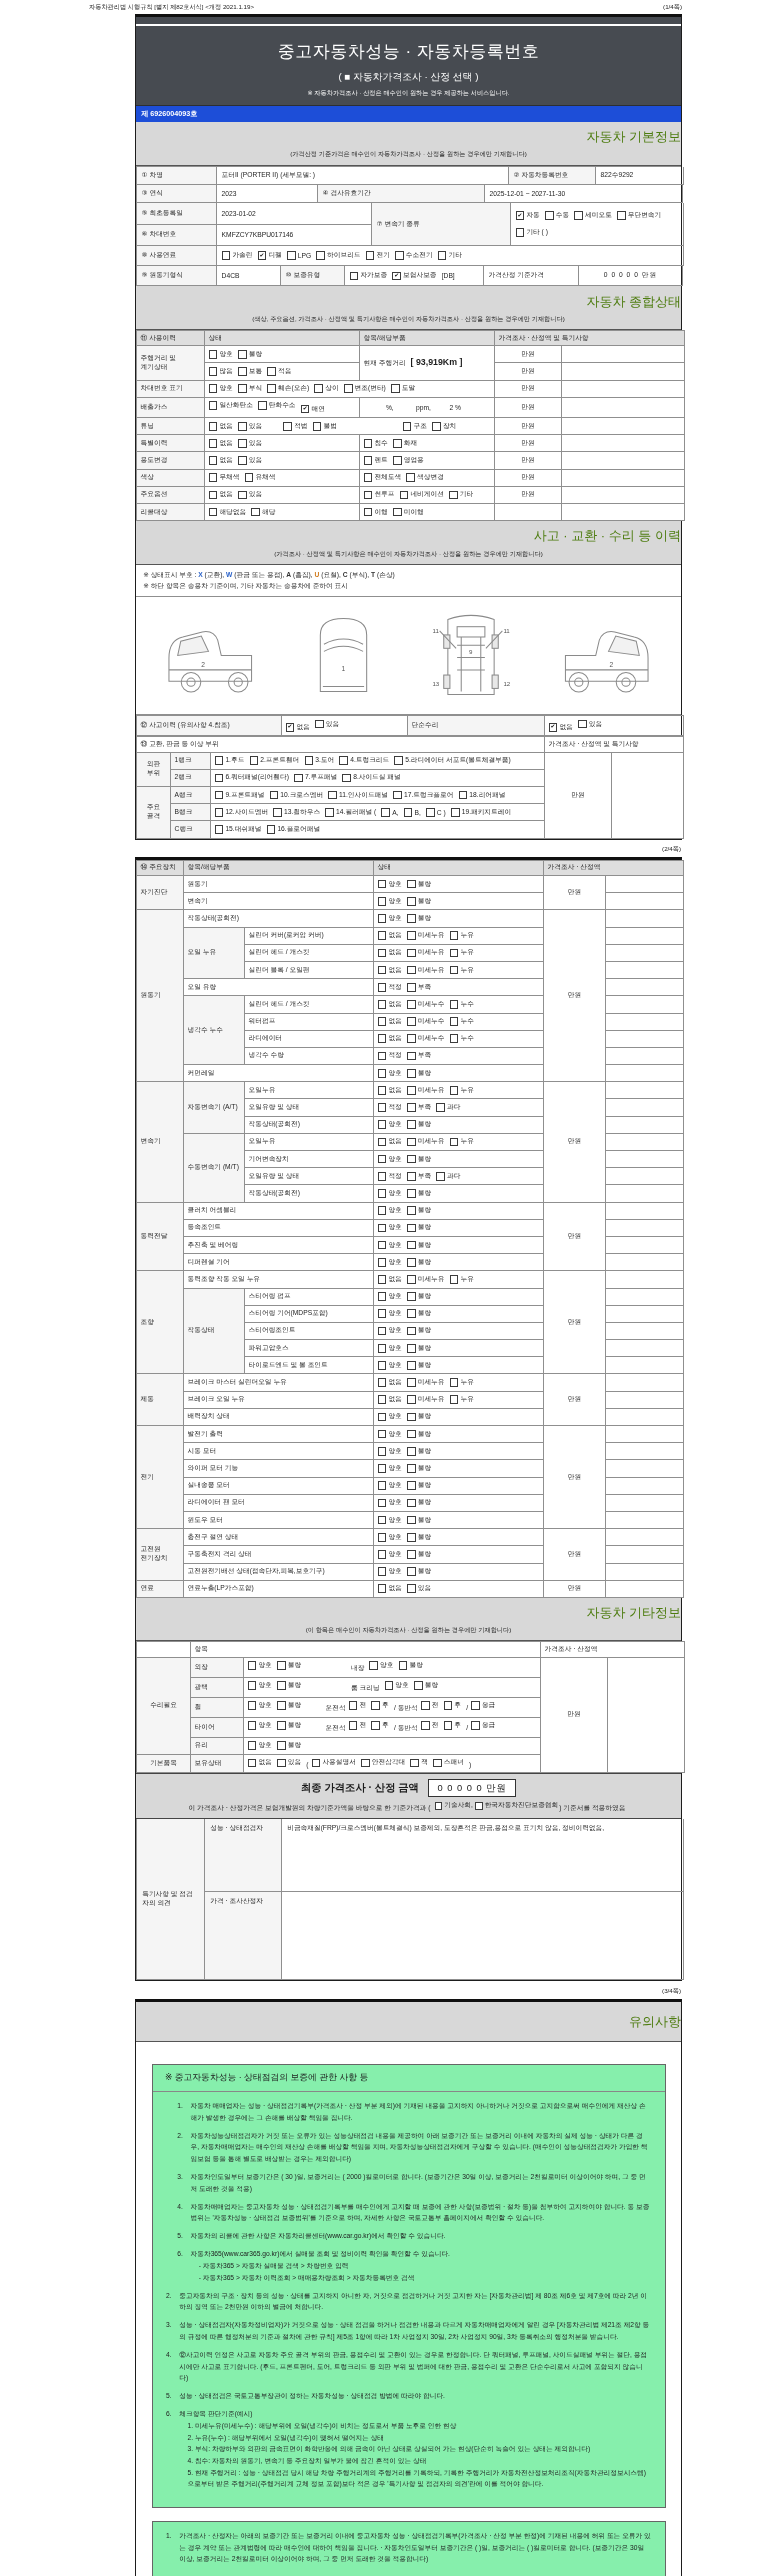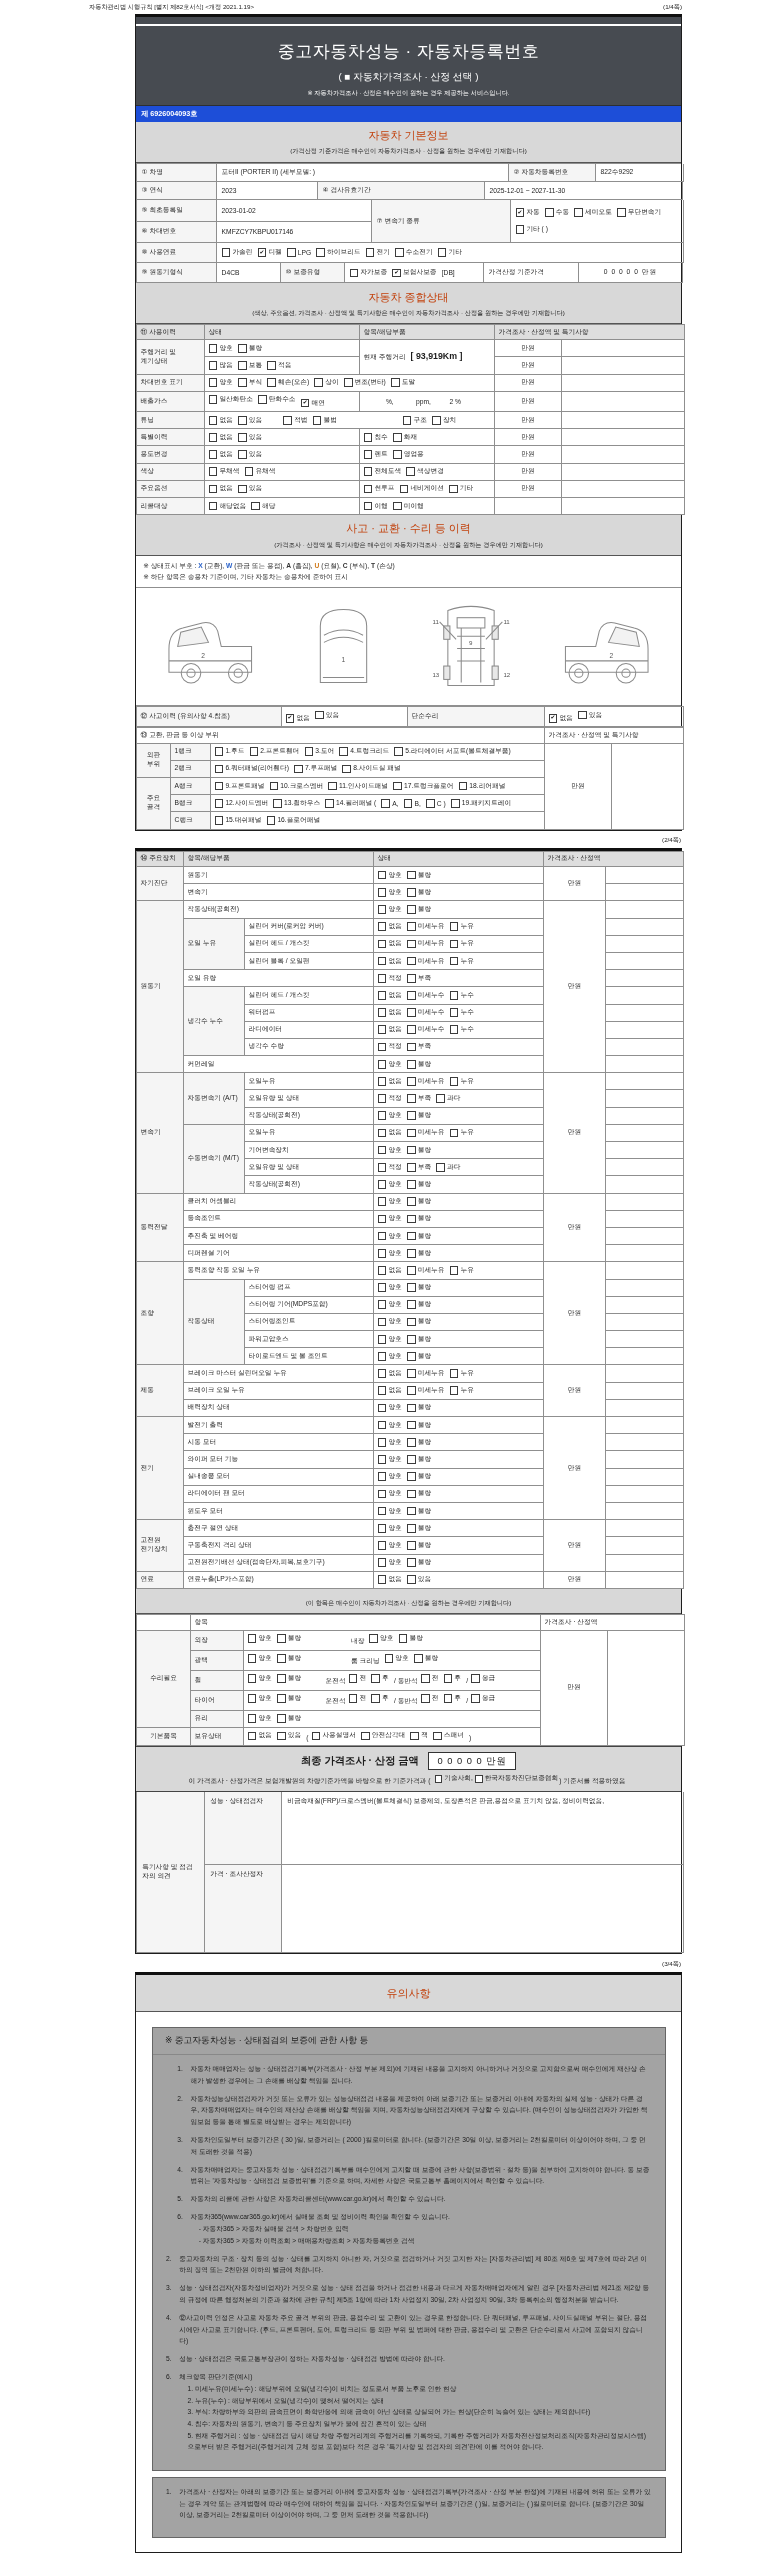--- a/index.html
+++ b/index.html
@@ -12,21 +12,21 @@
   .sheet{border:1px solid #1d1d1d;border-top:3.1px solid #101010;background:#fff;margin-bottom:2.1px;}
   
   .doc-header{background:#474b51;color:#fff;text-align:center;padding:7.2px 0 0 0;}
   .doc-header .gap{height:1.5px;background:#ffffff;margin:0 0 5.2px 0;}
   .doc-title{font-size:17px;letter-spacing:0.5px;padding-top:9.3px;}
   .doc-subtitle{font-size:9.8px;margin-top:7.2px;}
   .doc-note{font-size:6.2px;margin-top:5.2px;padding-bottom:7.2px;}
   .doc-no{text-align:left;font-size:7.2px;font-weight:bold;padding:3.1px 5.2px;border-top:1px solid #2c2f33;background:#1d4ed8;}
   
   .band{background:#d8d8d8;border-bottom:1px solid #555;text-align:center;padding:6.2px 0 5.2px 0;}
-  .band-title{font-size:11px;color:#c2410c;}
+  .band-title{font-size:13px;color:#4d7c0f;text-align:right;}
   .band-sub{font-size:6.2px;color:#222;margin-top:4.1px;}
   
   table.t{border-collapse:collapse;width:547px;table-layout:fixed;}
   table.t td,table.t th{border:0.5px solid #8f8f8f;font-size:6.7px;padding:2.6px 3.6px;vertical-align:middle;word-break:keep-all;}
   table.t th{background:#dedede;font-weight:normal;text-align:left;}
   td.lab{background:#f5f5f5;}
   td.price{text-align:center;color:#222;}
   td.note{background:#fff;}
   .cb{display:inline-flex;align-items:center;margin:1px 5.2px 1px 0;white-space:nowrap;}
   .cb .bx{width:6.7px;height:6.7px;border:1px solid #3c3c3c;background:#fff;display:inline-flex;align-items:center;justify-content:center;font-size:5.7px;font-weight:bold;color:#111;margin-right:2.1px;line-height:1;}
@@ -50,21 +50,21 @@
   .final-note .cb .bx{width:5.7px;height:5.7px;}
   
   .op-grid{display:grid;grid-template-columns:68px 77px 402px;border-left:0.5px solid #8f8f8f;}
   .op-grid > div{border-right:0.5px solid #8f8f8f;border-bottom:0.5px solid #8f8f8f;padding:5.2px;font-size:6.7px;}
   .op-group{grid-row:span 2;display:flex;align-items:center;background:#f5f5f5;}
   .op-cell-tall1{min-height:62px;}
   .op-cell-tall2{min-height:77px;}
   .op-role{background:#f5f5f5;}
   
   .notice-inner{padding:8.2px 15.5px 13.4px 15.5px;}
-  .nblock{border:0.5px solid #666;margin-top:6px;background:#a3a3a3;}
+  .nblock{border:0.5px solid #666;margin-top:13px;background:#86efac;}
   .nblock-title{font-size:8.8px;padding:7.2px 12.4px;border-bottom:0.5px solid #888;}
   .nbody{padding:8.2px 13.4px 10.3px 13.4px;}
   .nitem{display:flex;font-size:6.7px;line-height:1.75;margin-bottom:6.2px;}
   .nitem .nnum{width:13.4px;flex:none;}
   .nitem .ntxt{flex:1;}
   .nsub{font-size:6.7px;line-height:1.75;margin-left:8.2px;}
   .indent1{margin-left:11.3px;}{}
   svg text{font-family:"Liberation Sans","DejaVu Sans",sans-serif;}
 </style>
 </head>
@@ -1152,20 +1152,21 @@
                   <span class="bx"></span>
                   <span class="lb">있음</span>
                 </span></td>
               <td rowspan="1" class="price">만원</td>
               <td class="note"></td>
             </tr>
           </tbody>
     </table>
 
     <div class="band">
+      <div class="band-title">자동차 기타정보</div>
       <div class="band-sub">(이 항목은 매수인이 자동차가격조사 · 산정을 원하는 경우에만 기재합니다)</div>
     </div>
     <table class="t">
       <colgroup>
             <col style="width:54px">
             <col style="width:53px">
             <col style="width:297px">
             <col style="width:67px">
             <col style="width:77px">
           </colgroup>

